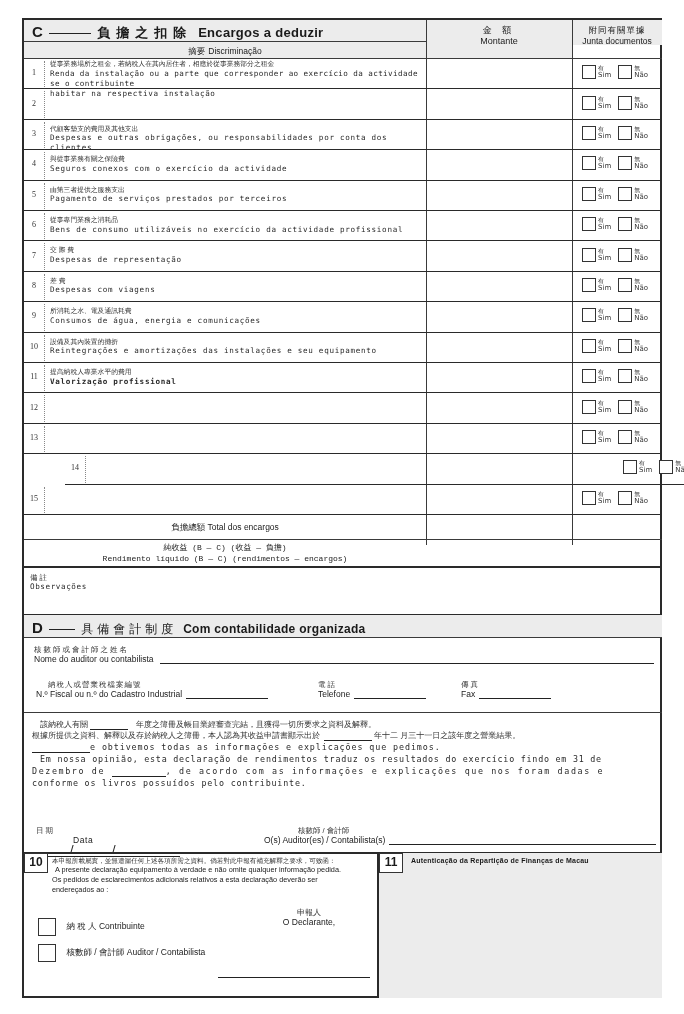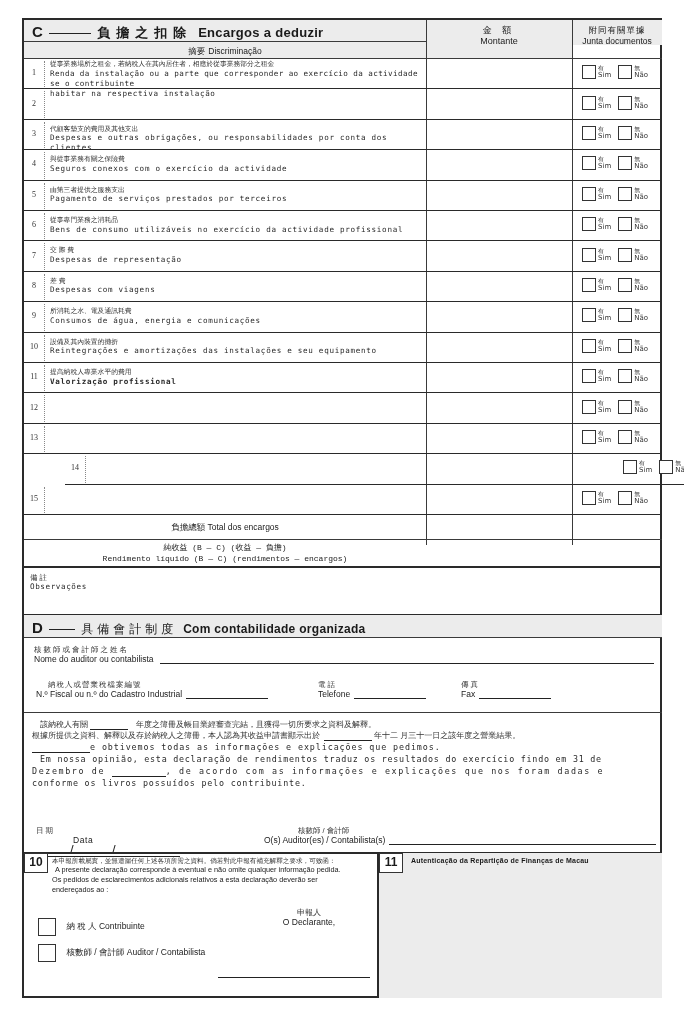--- a/index.html
+++ b/index.html
@@ -478,21 +478,21 @@
     <div style="display:flex;align-items:flex-end;">
       <span>O(s) Auditor(es) / Contabilista(s)</span>
       <span class="uline" style="flex:1;height:9px;margin-left:4px;"></span>
     </div>
   </div>
   <div class="hline thick" style="left:0;top:832px;width:638px;"></div>
 
   <div class="boxnum" style="left:0;top:833px;width:22px;height:18px;line-height:17px;">10</div>
   <div class="abs" style="left:28px;top:836px;width:320px;">
     <div style="font-size:6.6px;color:#333;line-height:9px;">本申報所載屬實，並無遺漏任何上述各項所需之資料。倘若對此申報有補充解釋之要求，可致函：</div>
-    <div style="font-size:7.3px;line-height:10px;padding-left:3px;">A presente declaração corresponde à eventual  e não omite qualquer informação pedida.</div>
+    <div style="font-size:7.3px;line-height:10px;padding-left:3px;">A presente declaração equipamento à verdade  e não omite qualquer informação pedida.</div>
     <div style="font-size:7.3px;line-height:10px;">Os pedidos de esclarecimentos adicionais relativos a esta declaração deverão ser</div>
     <div style="font-size:7.3px;line-height:10px;">endereçados ao :</div>
   </div>
   <div class="abs" style="left:14px;top:898px;width:200px;height:18px;font-size:8.5px;">
     <span class="sq"></span>
     <span style="margin-left:8px;vertical-align:middle;">納 稅 人  Contribuinte</span>
   </div>
   <div class="abs" style="left:14px;top:924px;width:250px;height:18px;font-size:8.5px;">
     <span class="sq"></span>
     <span style="margin-left:8px;vertical-align:middle;">核數師 / 會計師 Auditor / Contabilista</span>

